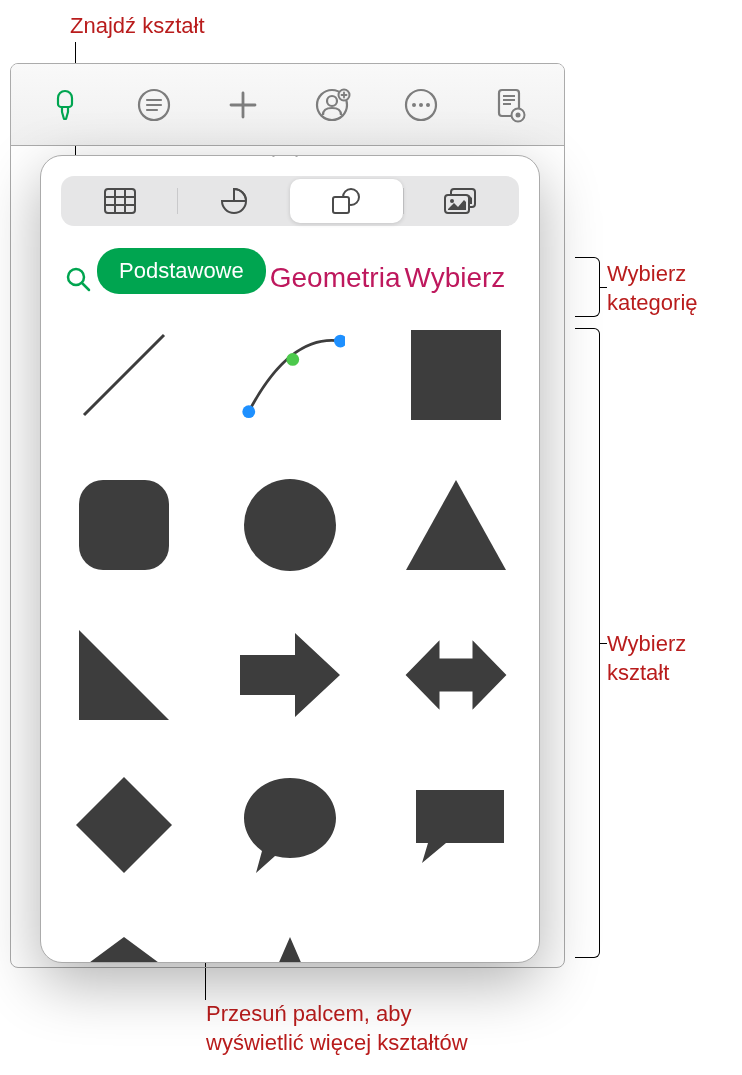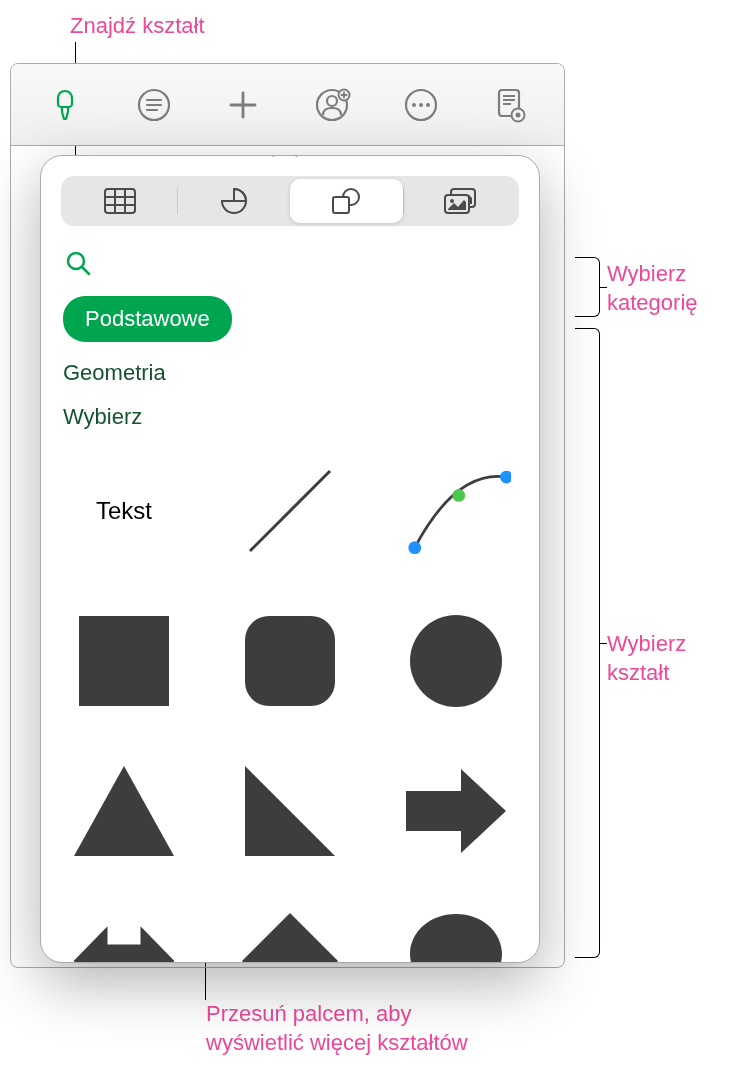--- a/index.html
+++ b/index.html
@@ -12,21 +12,21 @@
       background: #fff;
       width: 742px;
       height: 1075px;
       position: relative;
     }
     
     
     .callout {
       position: absolute;
       font-size: 22px;
-      color: #ec4899;
+      color: #b91c1c;
       line-height: 1.3;
     }
     .callout.top {
       top: 12px;
       left: 70px;
     }
     .callout.top-line {
       position: absolute;
       top: 42px;
       left: 75px;
@@ -182,25 +182,24 @@
     .seg-divider {
       width: 1px;
       height: 26px;
       background: #c9c9cb;
       align-self: center;
     }
 
     
     .categories {
       display: flex;
-      align-items: flex-start;
-      gap: 18px;
+      align-items: flex-end;
+      gap: 4px;
       margin-top: 22px;
       padding: 0 2px;
-      flex-direction: column;
     }
     .search-btn {
       width: 30px;
       height: 30px;
       display: flex;
       align-items: center;
       justify-content: center;
     }
     .cat-pill {
       padding: 10px 22px;
@@ -208,22 +207,22 @@
       font-size: 22px;
       color: #00a550;
       white-space: nowrap;
       font-weight: 500;
     }
     .cat-pill.active {
       background: #00a550;
       color: #fff;
     }
     .cat-link {
-      font-size: 22px;
-      color: #14532d;
+      font-size: 28px;
+      color: #be185d;
       font-weight: 500;
       white-space: nowrap;
     }
 
     
     .shapes-grid {
       margin-top: 26px;
       display: grid;
       grid-template-columns: repeat(3, 1fr);
       column-gap: 40px;
@@ -360,21 +359,20 @@
           <line x1="18" y1="18" x2="25" y2="25" stroke="#00a550" stroke-width="2.5" stroke-linecap="round"></line>
         </svg>
     </div>
     <div class="cat-pill active">Podstawowe</div>
     <div class="cat-link">Geometria</div>
     <div class="cat-link">Wybierz</div>
   </div>
 
   <div class="shapes-grid">
 
-    <div class="shape-cell text-cell">Tekst</div>
 
     <div class="shape-cell">
       <svg width="110" height="110" viewBox="0 0 110 110">
           <line x1="15" y1="95" x2="95" y2="15" class="darkstroke" stroke-width="3"></line>
         </svg>
     </div>
 
     <div class="shape-cell">
       <svg width="120" height="110" viewBox="0 0 120 110">
           <path d="M15 95 Q 60 10 115 18" fill="none" stroke="#3d3d3d" stroke-width="3"></path>

